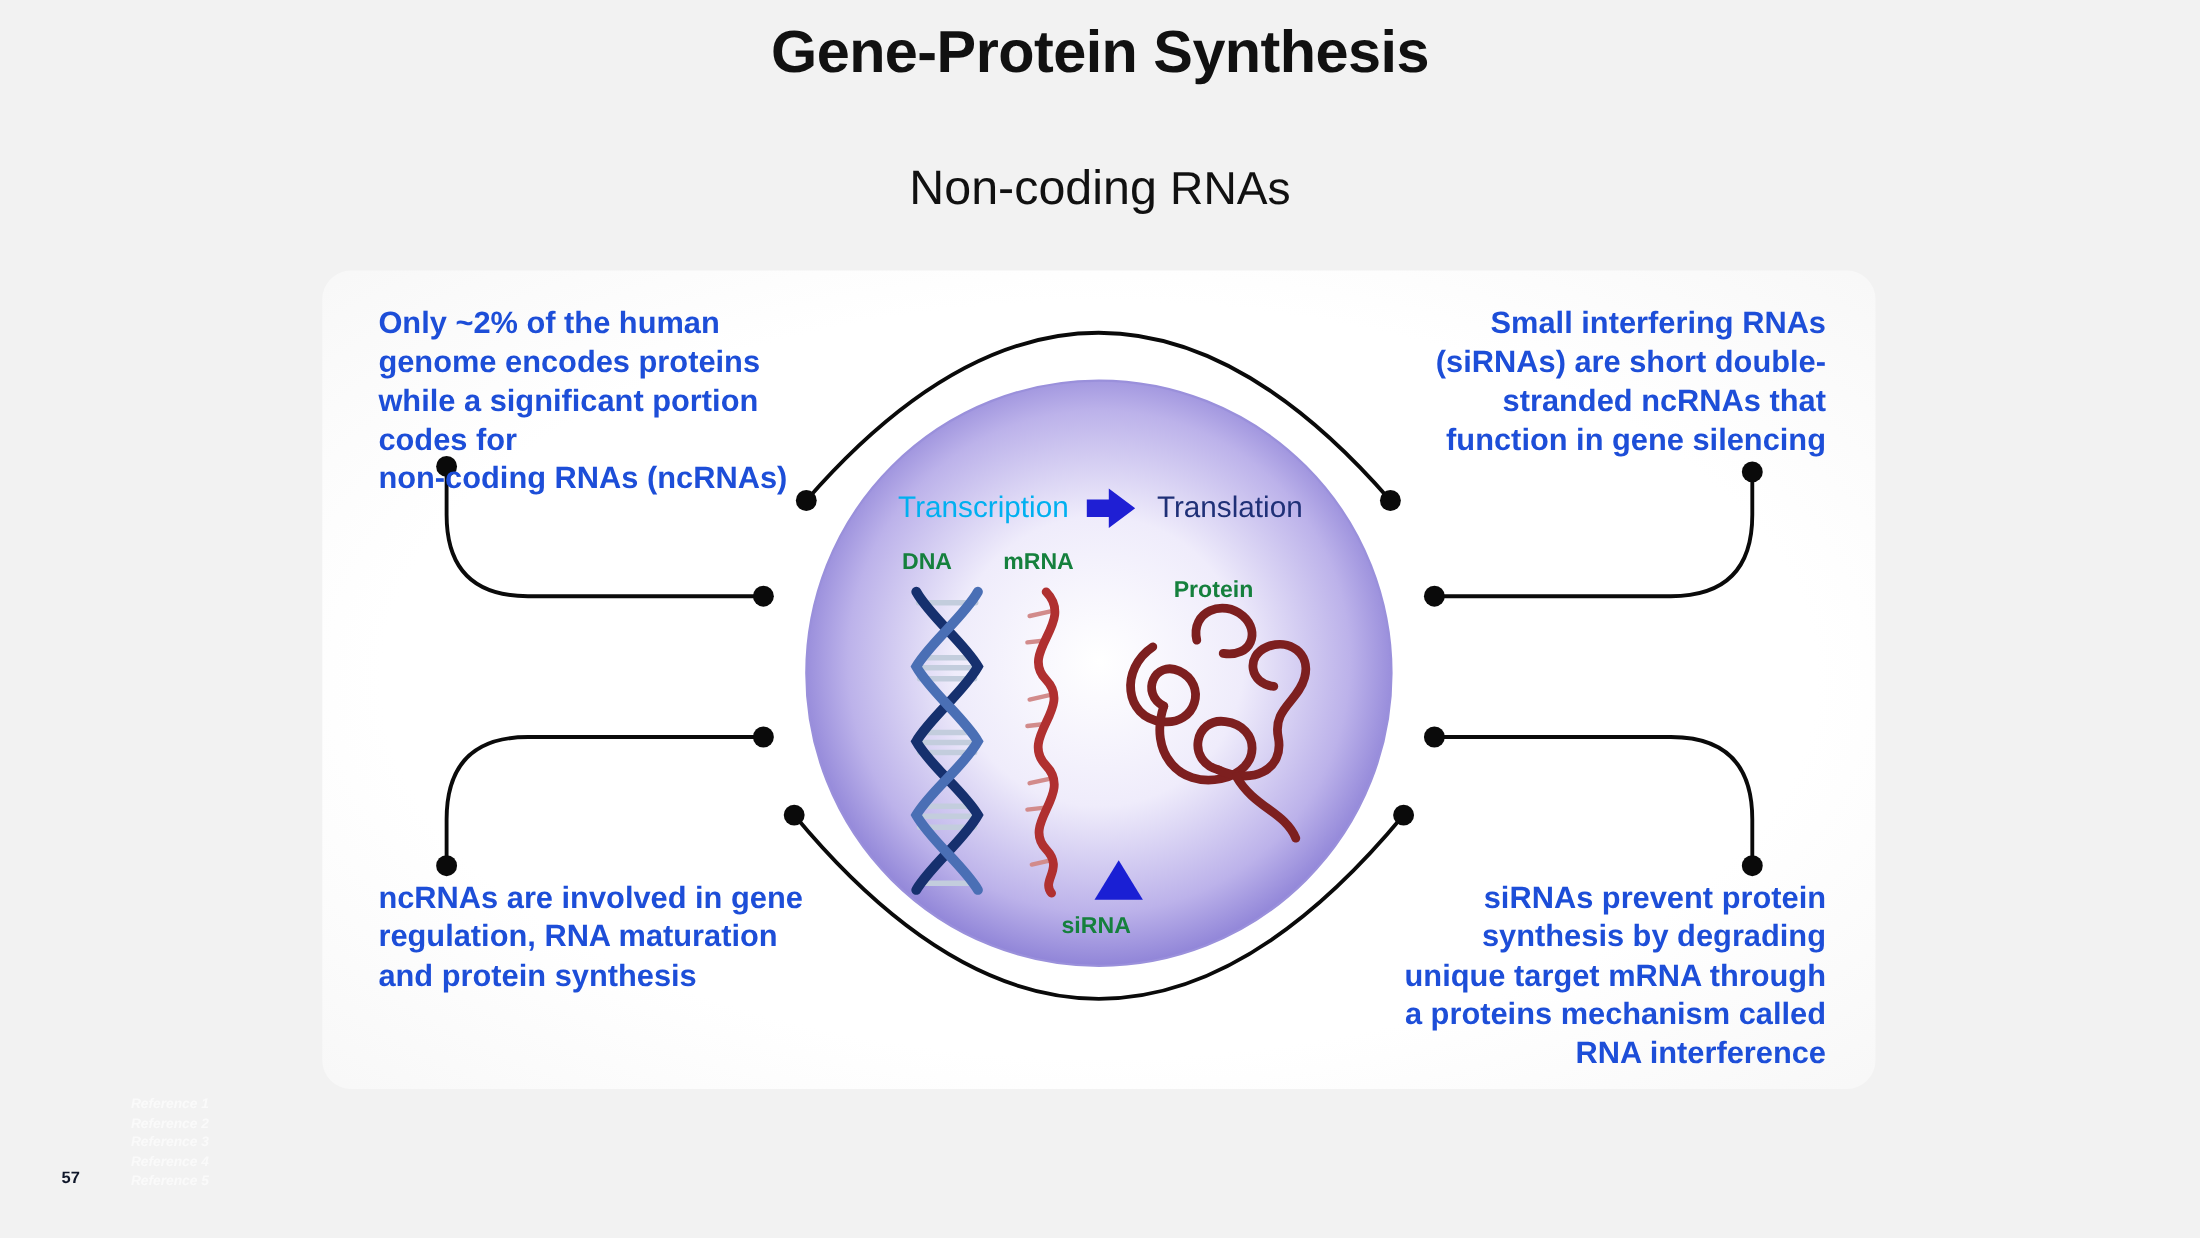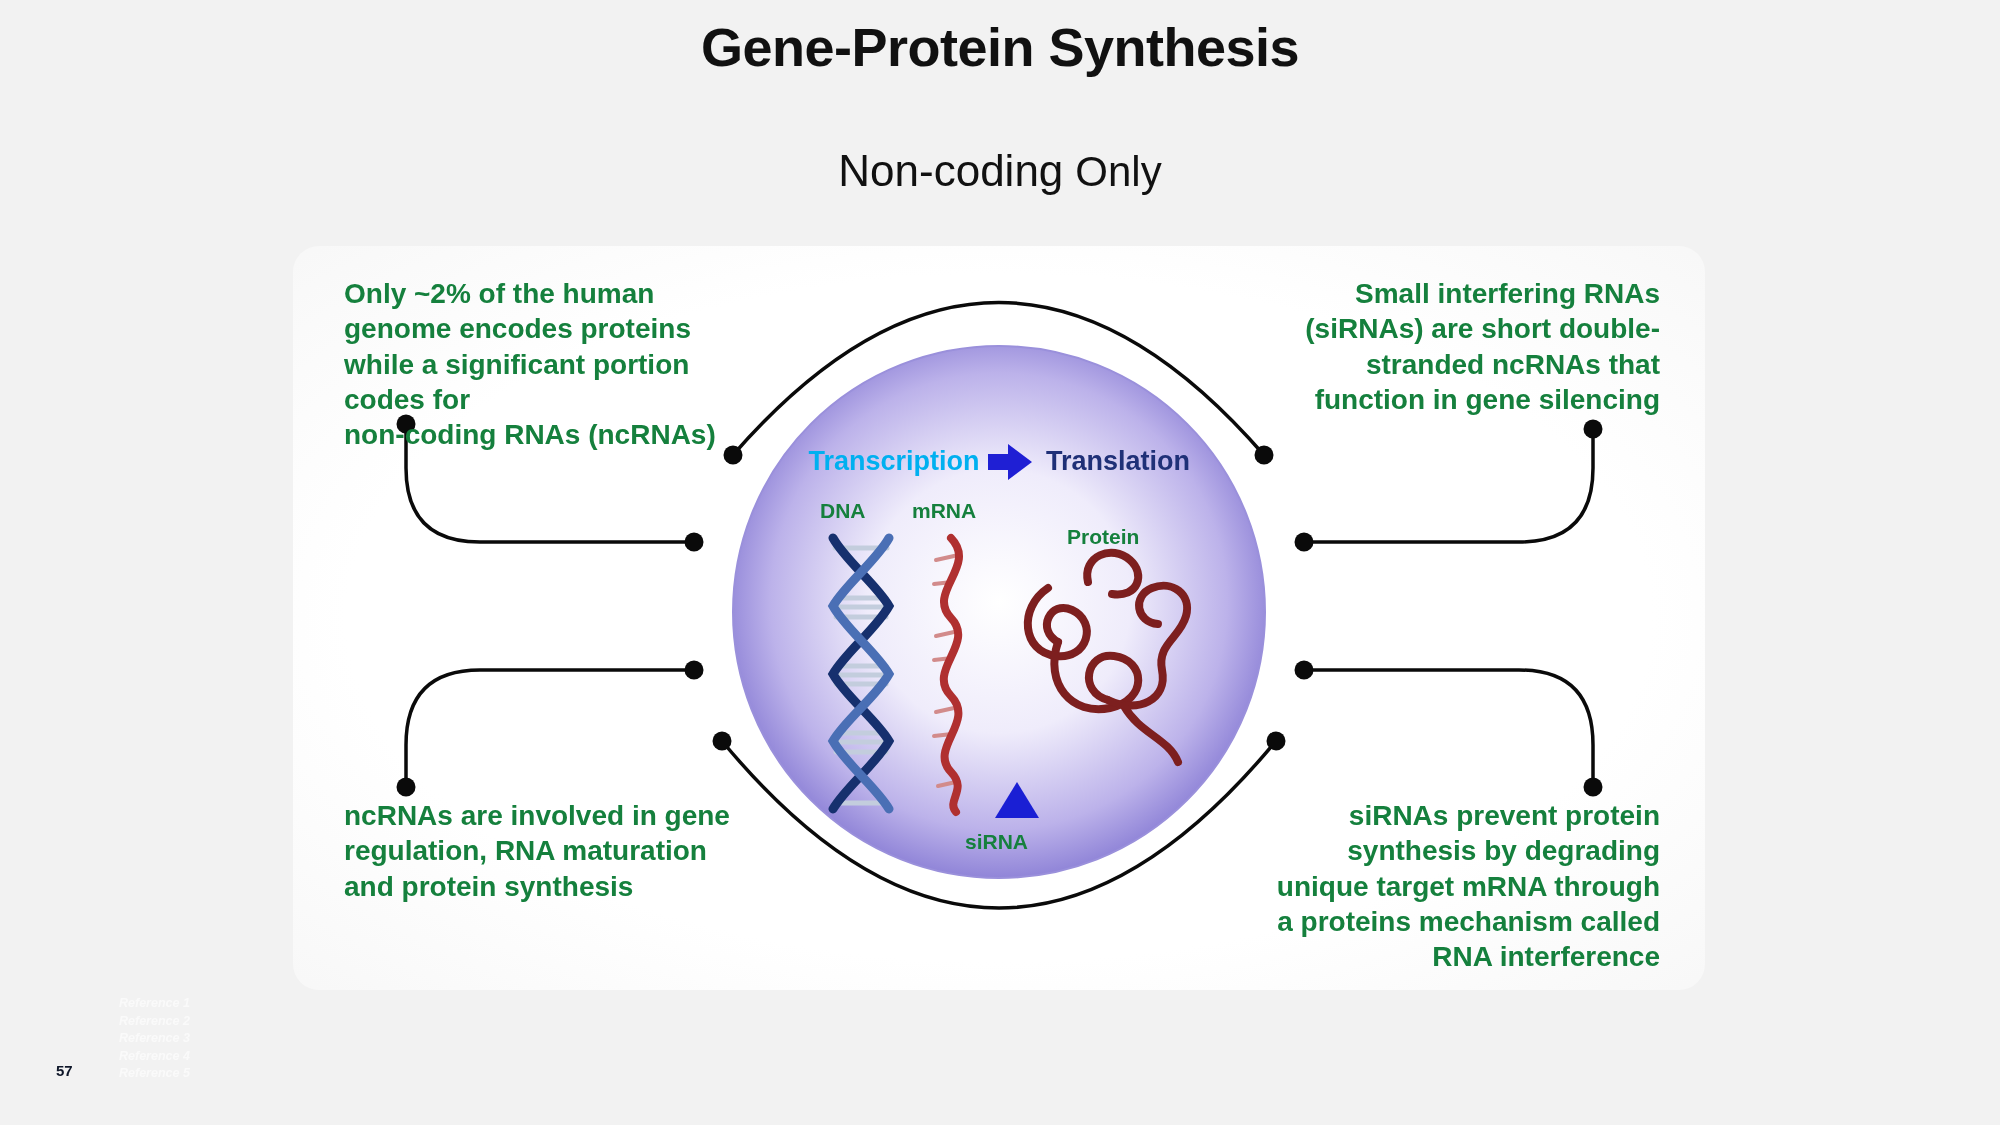--- a/index.html
+++ b/index.html
@@ -23,29 +23,29 @@
   .subtitle .main{font-size:44px;font-weight:400;}
   .subtitle .suffix{font-size:42px;font-weight:500;margin-left:12px;}
   .panel{
     position:absolute;left:293px;top:246px;width:1412px;height:744px;
     border-radius:26px;
     background:radial-gradient(110% 110% at 50% 50%, #ffffff 42%, #f5f5f5 72%, #e3e3e3 100%);
   }
   .diagram-svg{position:absolute;left:0;top:0;width:2000px;height:1125px;}
   .callout{
     position:absolute;
-    font-size:28px;font-weight:700;color:#15803d;
+    font-size:28px;font-weight:700;color:#1d4ed8;
     line-height:1.26;white-space:pre-line;
   }
   .callout.tl{left:344px;top:276px;width:390px;text-align:left;}
   .callout.tr{left:1256px;top:276px;width:404px;text-align:right;}
   .callout.bl{left:344px;top:798px;width:430px;text-align:left;}
   .callout.br{left:1240px;top:798px;width:420px;text-align:right;}
   .proc-label{
-    position:absolute;font-size:27px;font-weight:700;text-align:center;
+    position:absolute;font-size:27px;font-weight:400;text-align:center;
   }
   .proc-label.transcription{left:798px;top:446px;width:192px;color:#00b0f0;}
   .proc-label.translation{left:1024px;top:446px;width:188px;color:#1f3077;}
   .mol-label{
     position:absolute;font-size:21px;font-weight:800;color:#15803d;text-align:left;
   }
   .mol-label.dna{left:820px;top:499px;width:84px;}
   .mol-label.mrna{left:912px;top:499px;width:94px;}
   .mol-label.protein{left:1067px;top:525px;width:104px;}
   .mol-label.sirna{left:965px;top:830px;width:104px;}
@@ -60,21 +60,21 @@
   }
 </style>
 </head>
 <body>
 
 <div class="slide">
 
   <div class="title">Gene-Protein Synthesis</div>
 
   <div class="subtitle">
-    <span class="main">Non-coding</span><span class="suffix">Only</span>
+    <span class="main">Non-coding</span><span class="suffix">RNAs</span>
   </div>
 
   <div class="panel"></div>
 
   <svg class="diagram-svg" viewBox="0 0 2000 1125" xmlns="http://www.w3.org/2000/svg">
     <defs>
       <radialGradient id="circGrad" cx="50%" cy="48%" r="55%">
         <stop offset="0%" stop-color="#ffffff"></stop>
         <stop offset="45%" stop-color="#efecfb"></stop>
         <stop offset="78%" stop-color="#bcb2ea"></stop>

